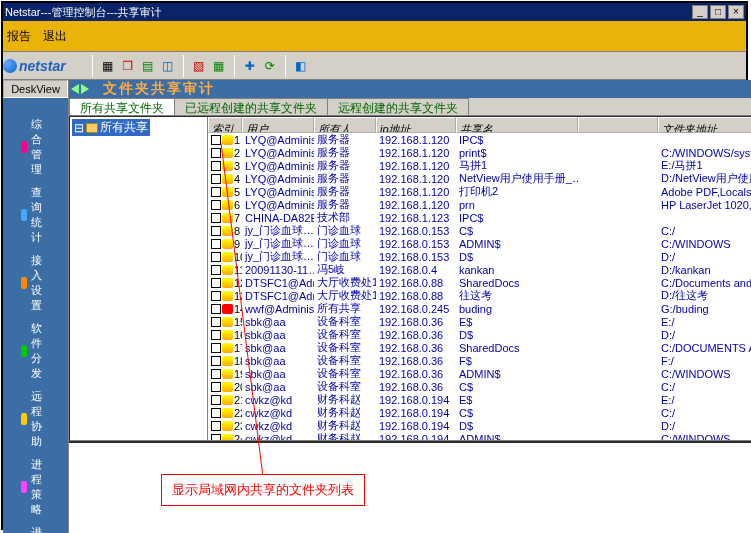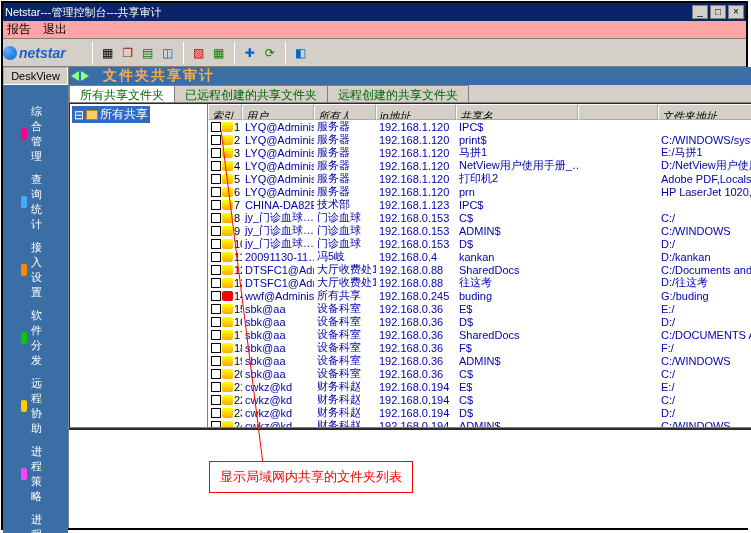--- a/index.html
+++ b/index.html
@@ -1,21 +1,21 @@
 <!DOCTYPE html>
 <html><head>
 <meta charset="utf-8">
 <style>
 * { box-sizing: border-box; margin: 0; padding: 0; font-family: "SimSun", "Microsoft YaHei", sans-serif; }
 html, body { width: 751px; height: 533px; overflow: hidden; background: #fff; }
 .outer { border: 2px solid #000; width: 747px; height: 529px; margin: 1px; position: relative; }
 .titlebar { height: 18px; background: #0a246a; color: #fff; display: flex; align-items: center; padding: 0 2px; font-size: 11px; }
 .titlebar .title { flex: 1; }
 .titlebar .winbtn { width: 16px; height: 14px; background: #d4d0c8; border: 1px solid #808080; margin-left: 2px; text-align: center; line-height: 11px; font-size: 10px; color: #000; }
-.menubar { height: 18px; background: #fca5a5; border-bottom: 1px solid #808080; display: flex; align-items: flex-end; padding: 0 4px; font-size: 12px; gap: 12px; }
+.menubar { height: 31px; background: #eab308; border-bottom: 1px solid #808080; display: flex; align-items: center; padding: 0 4px; font-size: 12px; gap: 12px; }
 .toolbar { height: 28px; background: #d4d0c8; border-bottom: 1px solid #808080; display: flex; align-items: center; padding: 0 0; gap: 2px; }
 .brand { font-style: italic; font-weight: bold; font-size: 14px; color: #2060c0; margin-right: 20px; display: flex; align-items: center; }
 .brand .globe { width: 14px; height: 14px; border-radius: 50%; background: radial-gradient(circle at 30% 30%, #6af, #06c); margin-right: 2px; }
 .sep { width: 1px; height: 22px; background: #808080; margin: 0 4px; border-right: 1px solid #fff; }
 .tbtn { width: 18px; height: 18px; border: 1px solid #d4d0c8; display: inline-flex; align-items: center; justify-content: center; font-size: 12px; }
 .body { display: flex; height: calc(100% - 64px); }
 .sidebar { width: 80px; background: #d4d0c8; border-right: 1px solid #808080; display: flex; flex-direction: column; font-size: 11px; }
 .sidetop { background: #3a6ea5; text-align: center; padding: 2px 0; color: #000; background: #d4d0c8; border: 1px inset #fff; font-size: 11px; }
 .sideitems { flex: 1; background: #3a6ea5; padding: 16px; display: flex; flex-direction: column; gap: 2px; }
 .sideitem { color: #fff; padding: 3px 2px; display: flex; align-items: center; gap: 4px; font-size: 11px; }
@@ -41,21 +41,21 @@
 .thead { display: flex; background: #d4d0c8; position: sticky; top: 0; height: 16px; }
 .th { border: 1px outset #fff; padding: 4px 3px; overflow: hidden; white-space: nowrap; font-style: italic; }
 .c0 { width: 34px; } .c1 { width: 72px; } .c2 { width: 62px; } .c3 { width: 80px; }
 .c4 { width: 122px; } .c5 { width: 80px; } .c6 { flex: 1; min-width: 120px; }
 .row { display: flex; height: 13px; align-items: center; color: #00a; }
 .row .cell { overflow: hidden; white-space: nowrap; padding: 0 3px; }
 .row .c0 { display: flex; align-items: center; gap: 1px; color: #000; }
 .chk { width: 10px; height: 10px; border: 1px solid #000; flex-shrink: 0; }
 .rico { width: 11px; height: 10px; background: linear-gradient(#ff0, #fa0); border-radius: 2px; flex-shrink: 0; }
 .rico.red { background: #f00; }
-.annotation { position: absolute; border: 1px solid #f00; color: #f00; font-size: 13px; padding: 6px 10px; background: #fff; margin-left: 48px; }
+.annotation { position: absolute; border: 1px solid #f00; color: #f00; font-size: 13px; padding: 6px 10px; background: #fff; }
 .lowerpane { height: 100px; border-top: 2px inset #808080; background: #fff; }
 </style>
 </head>
 <body>
 
 <div class="outer">
   <div class="titlebar">
     <span class="title">Netstar---管理控制台---共享审计</span>
     <span class="winbtn">_</span>
     <span class="winbtn">□</span>

